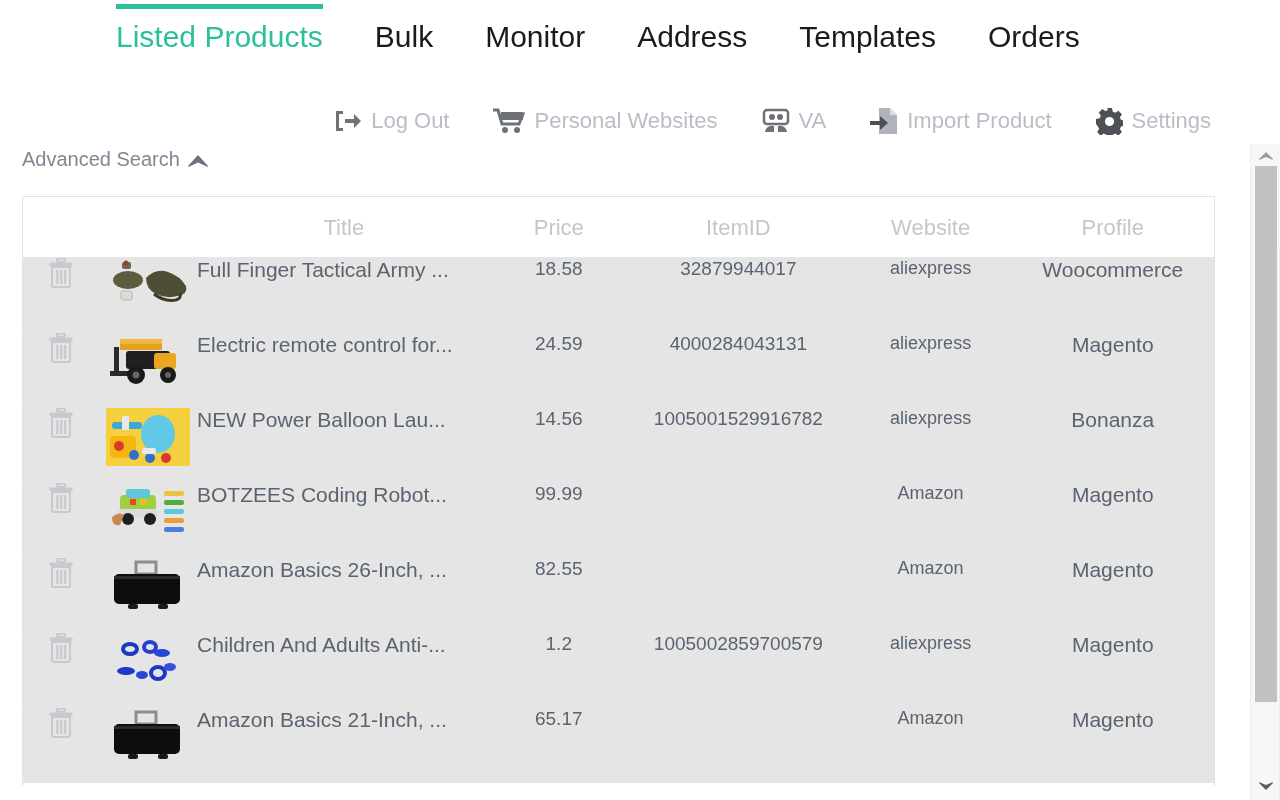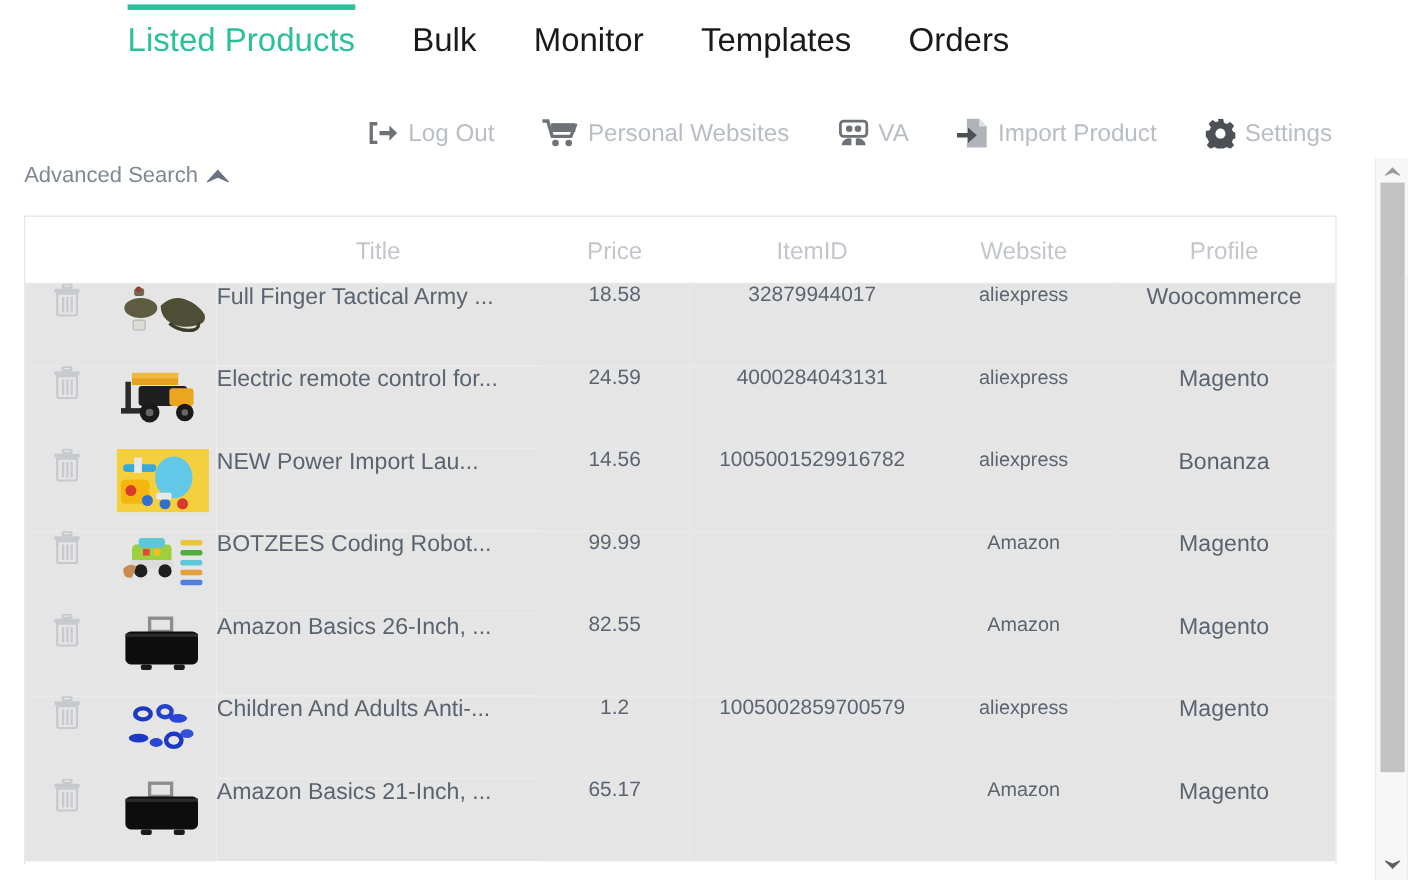--- a/index.html
+++ b/index.html
@@ -134,20 +134,21 @@
 </style>
 </head>
 <body>
 
 <div class="app">
 
   <div class="topnav" id="topnav">
       <div class="nav-tab active">Listed Products</div>
       <div class="nav-tab">Bulk</div>
       <div class="nav-tab">Monitor</div>
+      <div class="nav-tab">Address</div>
       <div class="nav-tab">Templates</div>
       <div class="nav-tab">Orders</div>
     </div>
 
   <div class="actionbar" id="actionbar">
       <div class="action">
         <span class="ico">
           <svg width="28" height="26" viewBox="0 0 28 26">
         <path d="M2 3 h7 v3 H5 v14 h4 v3 H2 Z" fill="#6e7277"></path>
         <path d="M11 11 h9 V6 l7 7 -7 7 v-5 h-9 Z" fill="#6e7277"></path>
@@ -307,21 +308,21 @@
         <rect x="16" y="8" width="7" height="14" fill="#e8e8e8"></rect>
         <rect x="4" y="28" width="26" height="22" rx="4" fill="#f5b70f"></rect>
         <circle cx="13" cy="38" r="5" fill="#d93a2b"></circle>
         <circle cx="28" cy="47" r="5" fill="#2f6fd0"></circle>
         <circle cx="44" cy="50" r="5" fill="#2f6fd0"></circle>
         <circle cx="60" cy="50" r="5" fill="#d93a2b"></circle>
         <rect x="36" y="40" width="14" height="6" rx="2" fill="#e8e8e8"></rect>
       </svg>
               </div>
             </td>
-            <td class="cell-title">NEW Power Import Lau...</td>
+            <td class="cell-title">NEW Power Balloon Lau...</td>
             <td class="cell-price">14.56</td>
             <td class="cell-item">1005001529916782</td>
             <td class="cell-site">aliexpress</td>
             <td class="cell-prof">Bonanza</td>
           </tr>
           <tr class="grid-row">
             <td class="cell-del"><span><svg width="26" height="30" viewBox="0 0 26 30">
         <rect x="9" y="0.5" width="8" height="3.2" rx="1" fill="none" stroke="#c6c9cd" stroke-width="2"></rect>
         <rect x="1.5" y="4.5" width="23" height="3.6" rx="1" fill="#c6c9cd"></rect>
         <path d="M4 9 h18 v18 a2 2 0 0 1 -2 2 H6 a2 2 0 0 1 -2 -2 Z" fill="none" stroke="#c6c9cd" stroke-width="2"></path>

